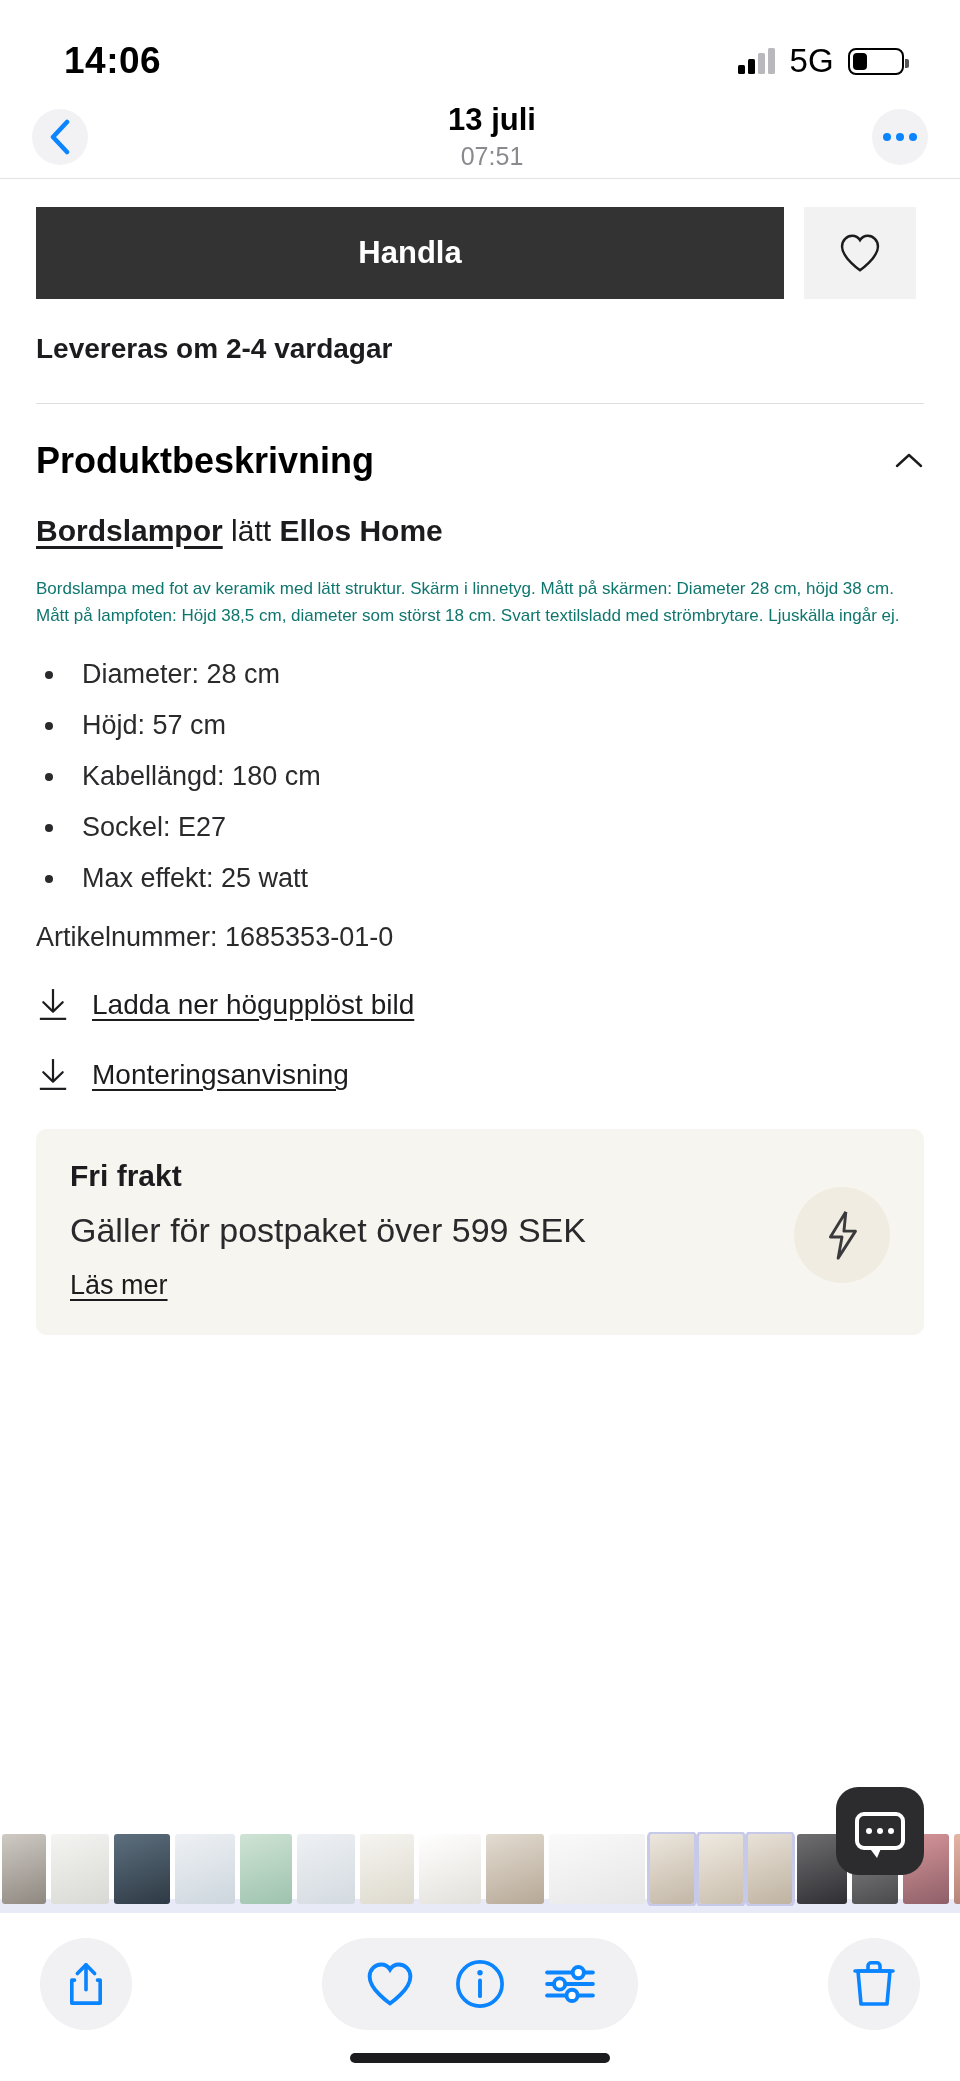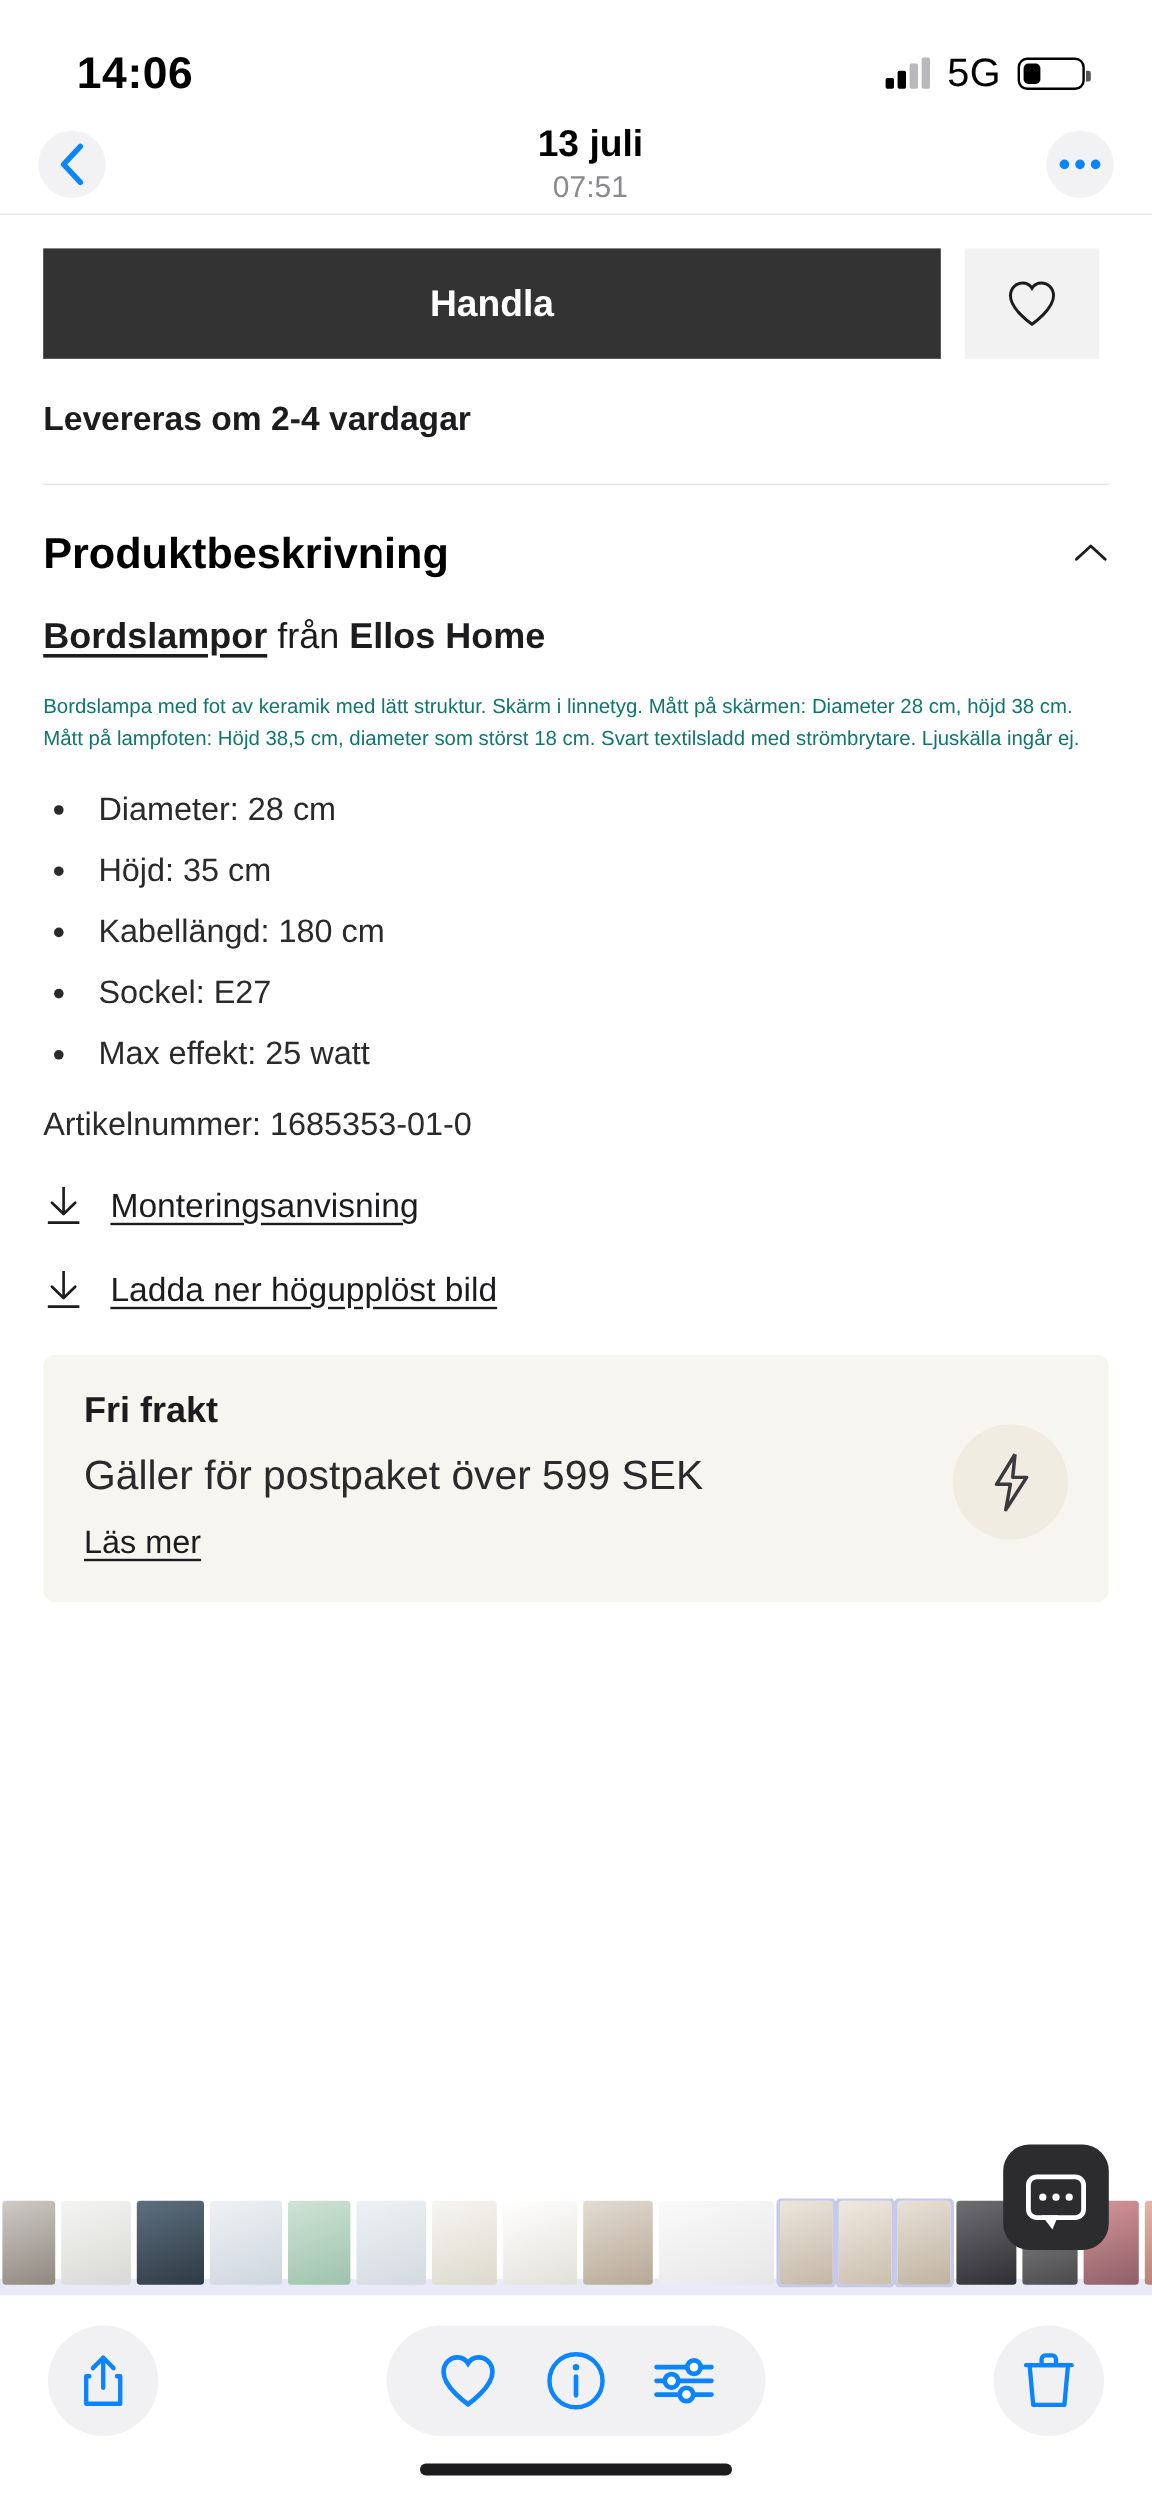--- a/index.html
+++ b/index.html
@@ -475,51 +475,51 @@
     <div class="divider"></div>
 
     <div class="section-head">
       <div class="section-title">Produktbeskrivning</div>
       <svg class="chev" viewBox="0 0 30 20">
         <polyline points="3,15 15,4 27,15" fill="none" stroke="#1c1c1e" stroke-width="2.4" stroke-linecap="round" stroke-linejoin="round"></polyline>
       </svg>
     </div>
 
     <div class="prod-line">
-      <span class="link">Bordslampor</span><span> från </span><span class="brand">Ellos Home</span>
+      <span class="link">Bordslampor</span><span> lätt </span><span class="brand">Ellos Home</span>
     </div>
 
     <div class="desc">Bordslampa med fot av keramik med lätt struktur. Skärm i linnetyg. Mått på skärmen: Diameter 28 cm, höjd 38 cm. Mått på lampfoten: Höjd 38,5 cm, diameter som störst 18 cm. Svart textilsladd med strömbrytare. Ljuskälla ingår ej.</div>
 
     <ul class="specs">
       <li>Diameter: 28 cm</li>
-      <li>Höjd: 35 cm</li>
+      <li>Höjd: 57 cm</li>
       <li>Kabellängd: 180 cm</li>
       <li>Sockel: E27</li>
       <li>Max effekt: 25 watt</li>
     </ul>
 
     <div class="artnr">Artikelnummer: 1685353-01-0</div>
+
+    <div class="dl-row">
+      <svg width="34" height="36" viewBox="0 0 24 26">
+        <line x1="12" y1="1.5" x2="12" y2="17" stroke="#1c1c1e" stroke-width="1.6"></line>
+        <polyline points="5,11 12,17.8 19,11" fill="none" stroke="#1c1c1e" stroke-width="1.6" stroke-linecap="round" stroke-linejoin="round"></polyline>
+        <line x1="2.5" y1="23" x2="21.5" y2="23" stroke="#1c1c1e" stroke-width="1.6"></line>
+      </svg>
+      <div class="dl-label">Ladda ner högupplöst bild</div>
+    </div>
 
     <div class="dl-row">
       <svg width="34" height="36" viewBox="0 0 24 26">
         <line x1="12" y1="1.5" x2="12" y2="17" stroke="#1c1c1e" stroke-width="1.6"></line>
         <polyline points="5,11 12,17.8 19,11" fill="none" stroke="#1c1c1e" stroke-width="1.6" stroke-linecap="round" stroke-linejoin="round"></polyline>
         <line x1="2.5" y1="23" x2="21.5" y2="23" stroke="#1c1c1e" stroke-width="1.6"></line>
       </svg>
       <div class="dl-label">Monteringsanvisning</div>
-    </div>
-
-    <div class="dl-row">
-      <svg width="34" height="36" viewBox="0 0 24 26">
-        <line x1="12" y1="1.5" x2="12" y2="17" stroke="#1c1c1e" stroke-width="1.6"></line>
-        <polyline points="5,11 12,17.8 19,11" fill="none" stroke="#1c1c1e" stroke-width="1.6" stroke-linecap="round" stroke-linejoin="round"></polyline>
-        <line x1="2.5" y1="23" x2="21.5" y2="23" stroke="#1c1c1e" stroke-width="1.6"></line>
-      </svg>
-      <div class="dl-label">Ladda ner högupplöst bild</div>
     </div>
 
     <div class="promo">
       <div class="promo-title">Fri frakt</div>
       <div class="promo-sub">Gäller för postpaket över 599 SEK</div>
       <div class="promo-more">Läs mer</div>
       <div class="promo-badge">
         <svg width="44" height="54" viewBox="0 0 22 28">
           <polyline points="13,2 5,15 11,15 9,26 18,12 12,12 13,2" fill="none" stroke="#3a3a3c" stroke-width="1.5" stroke-linejoin="round"></polyline>
         </svg>

